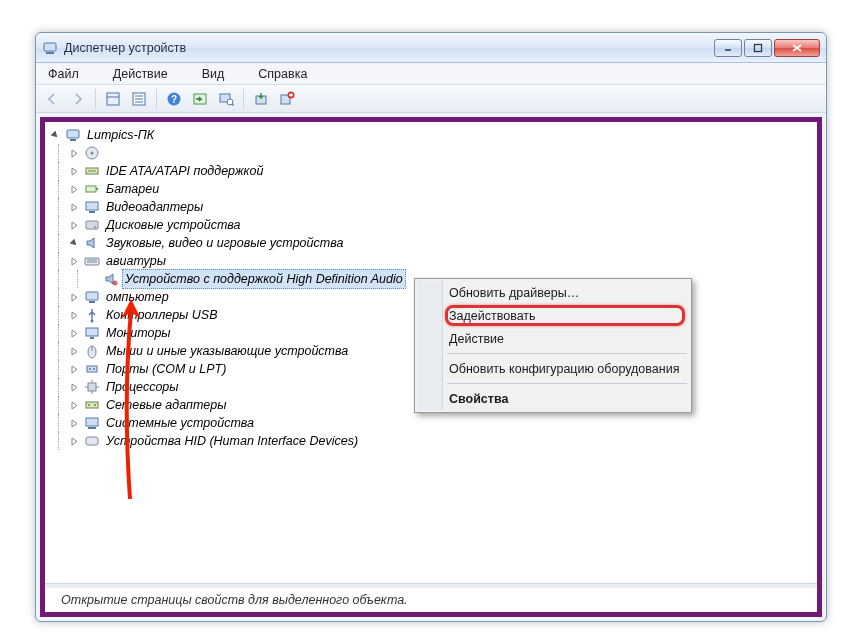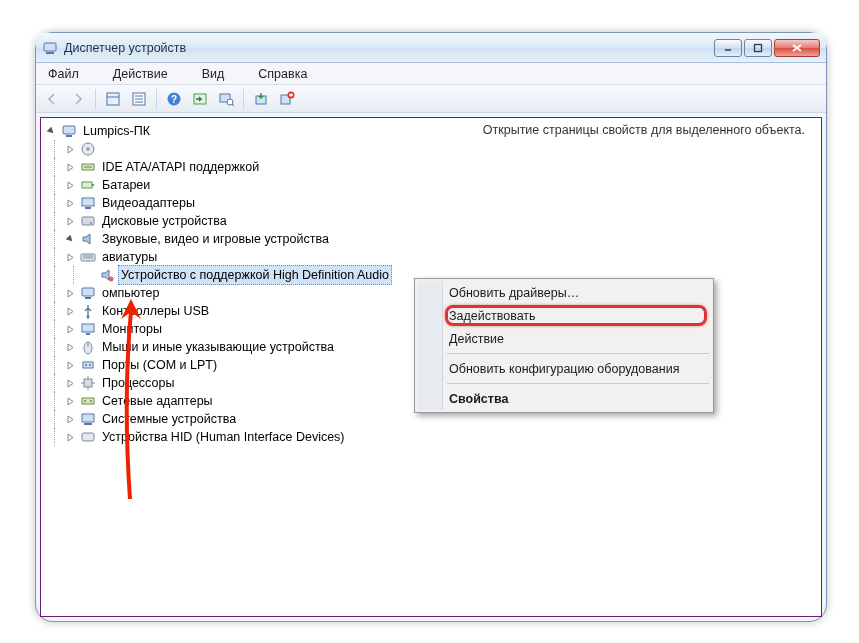--- a/index.html
+++ b/index.html
@@ -1,21 +1,21 @@
 <!DOCTYPE html>
 <html><head>
 <meta charset="utf-8">
 <style>
   * { box-sizing: border-box; font-family: "Segoe UI", Tahoma, sans-serif; }
   html, body { margin: 0; padding: 0; width: 859px; height: 643px; background: #fff; }
   .outer { padding: 32px 30px 18px 35px; background: #fff; width:859px; height:643px; }
   .win {
     width: 792px; height: 590px;
     border: 1px solid #7b95b6;
-    border-radius: 18px;
+    border-radius: 6px;
     background: #f0f4fb;
     box-shadow: 0 0 8px rgba(0,0,0,.25);
     display:flex; flex-direction:column;
     position: relative; overflow: visible;
   }
   .titlebar {
     height: 30px;
     background: linear-gradient(to bottom,#f3f7fd,#dce8f7 50%,#cfe0f4 51%,#e8f1fb);
     border-radius: 6px 6px 0 0;
     display:flex; align-items:center; gap:6px; padding:0 6px;
@@ -40,37 +40,37 @@
   .toolbar {
     height:28px; background: linear-gradient(to bottom,#f7f9fc,#e7edf5);
     border-bottom:1px solid #cfd8e4;
     display:flex; align-items:center; gap:2px; padding:0 4px;
   }
   .tbtn { width:24px; height:22px; display:flex; align-items:center; justify-content:center; border-radius:3px; }
   .tbtn svg { width:16px; height:16px; }
   .tsep { width:1px; height:20px; background:#cbd4e0; margin:0 3px; }
   .tbtn.dis { opacity:.45; }
   .client {
-    flex:1; margin:4px; border:1px solid #701a75;
-    background:#fff; display:flex; flex-direction:row;
+    flex:1; margin:4px; border:5px solid #701a75;
+    background:#fff; display:flex; flex-direction:column;font-style:italic;
   }
   .tree { flex:1; padding:4px 0 0 4px; font-size:12.5px; color:#000; overflow:hidden; position:relative; }
   .node { display:flex; align-items:center; height:18px; line-height:18px; white-space:nowrap; }
   .ind { display:inline-block; width:19px; height:18px; position:relative; flex-shrink:0; }
   .ind.line::before { content:""; position:absolute; left:9px; top:0; bottom:0; border-left:1px dotted #a0a0a0; }
   .tw { width:12px; height:12px; margin-right:2px; display:inline-flex; align-items:center; justify-content:center; flex-shrink:0; }
   .tw svg { width:9px; height:9px; }
   .nicon { width:16px; height:16px; margin:0 3px 0 2px; display:inline-flex; align-items:center; justify-content:center; flex-shrink:0; }
   .nlabel { padding:0 3px; }
   .node.sel .nlabel { background:#d0e3f7; border:1px dotted #5a8fcb; padding:0 2px; }
   .statussplit { height:5px; background:#ebeef3; border-top:1px solid #d1d7e0; }
   .statusbar { height:24px; padding:2px 16px; font-size:12.5px; color:#333; display:flex; align-items:center; }
   .ctx {
     position:absolute; left:378px; top:245px; z-index:20;
-    width:300px; background:#f1f1f1; border:1px solid #9a9a9a;
+    width:278px; background:#f1f1f1; border:1px solid #9a9a9a;
     box-shadow:3px 3px 6px rgba(0,0,0,.35);
     padding:2px;
   }
   .ctx .stripe { position:absolute; left:2px; top:2px; bottom:2px; width:26px; background:#e8ebef; border-right:1px solid #d3d7dd; }
   .ctx .item { position:relative; height:23px; display:flex; align-items:center; padding-left:32px; font-size:12.5px; color:#1a1a1a; }
   .ctx .sep { height:1px; margin:3px 2px 3px 30px; background:#c8ccd4; }
   .ctx .highlight {
     position:absolute; left:28px; right:4px; top:1px; bottom:1px;
     border:3px solid #d33; border-radius:8px;
     box-shadow:0 0 3px rgba(200,20,20,.5);

